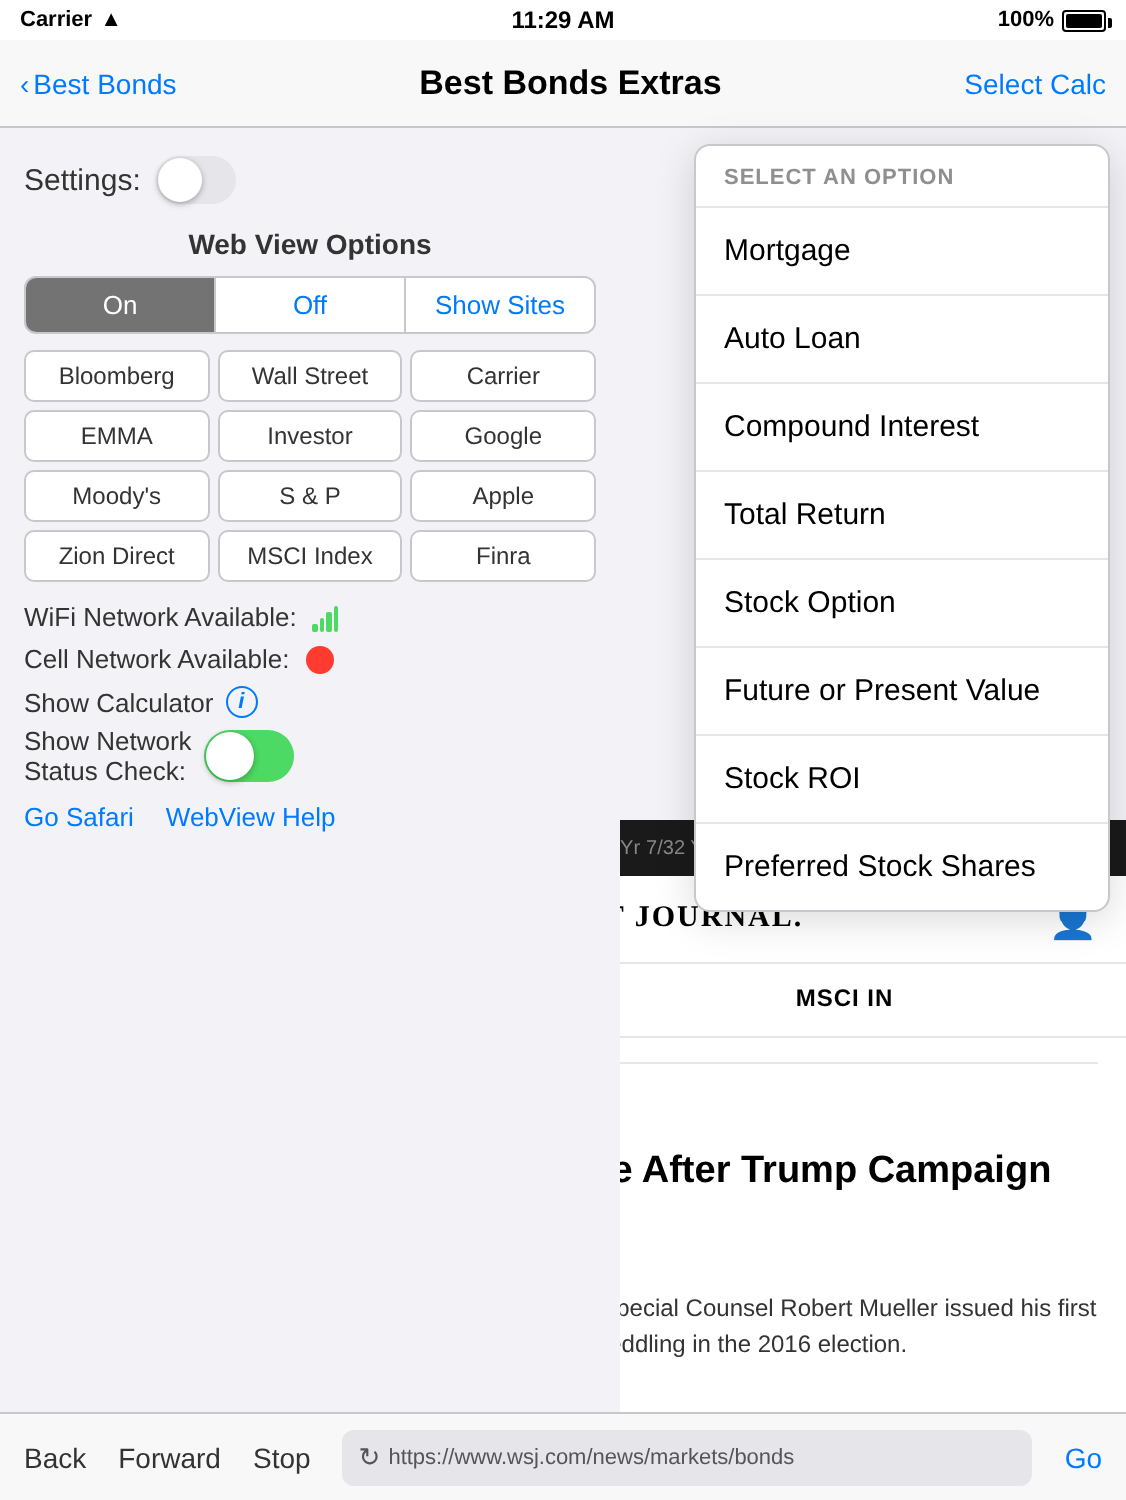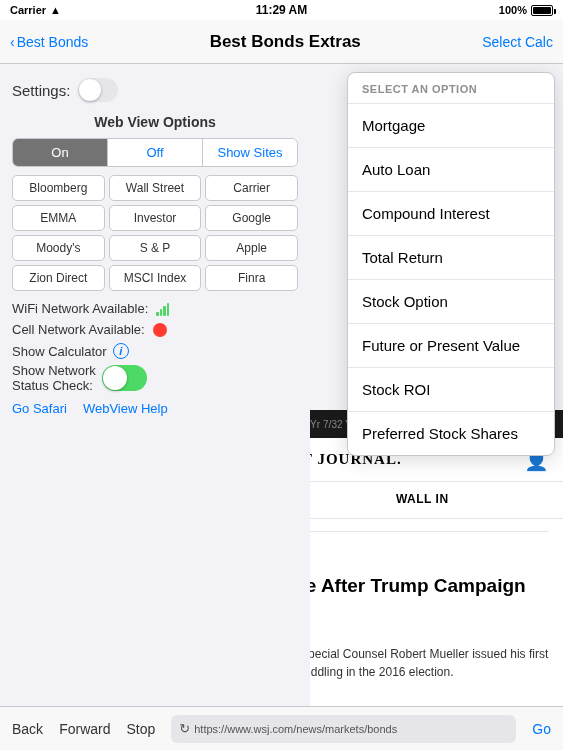--- a/index.html
+++ b/index.html
@@ -266,21 +266,21 @@
       <span></span>
       <span></span>
       <span></span>
     </div>
     <span class="wsj-logo">THE WALL STREET JOURNAL.</span>
     <span class="person-icon">👤</span>
   </div>
 
   <div class="wsj-nav">
     <div class="wsj-nav-item active">SUBSCRIBE</div>
-    <div class="wsj-nav-item">WALL IN</div>
+    <div class="wsj-nav-item">MSCI IN</div>
   </div>
 
   <div class="wsj-content">
     <div style="height:0.5px;background:#e5e5ea;margin-bottom:8px;"></div>
     <div class="content-category">Bonds</div>
     <div class="content-category-tag">CREDIT MARKETS</div>
     <div class="content-title">
       <span>U.S. Government Bonds Advance After Trump Campaign Chief Indicted</span>
       <span> 🔗</span>
     </div>

